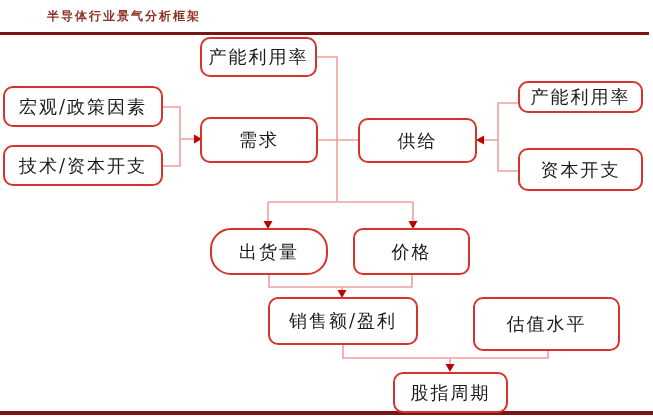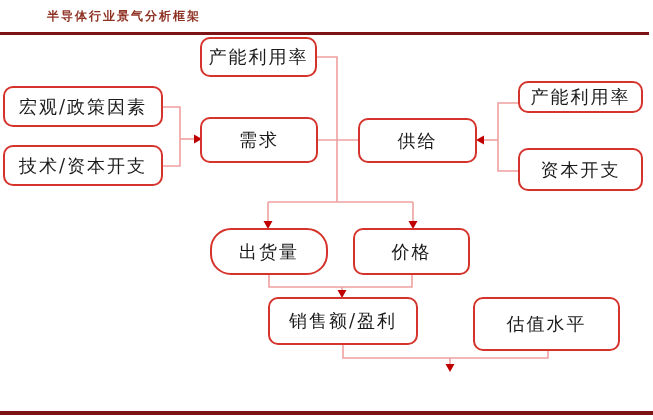--- a/index.html
+++ b/index.html
@@ -70,14 +70,15 @@
   <div class="node" style="left:3px;   top:86px;  width:160px; height:41px;">宏观/政策因素</div>
   <div class="node" style="left:3px;   top:145px; width:160px; height:41px;">技术/资本开支</div>
   <div class="node" style="left:200px; top:117px; width:118px; height:46px;">需求</div>
   <div class="node" style="left:358px; top:118px; width:119px; height:45px;">供给</div>
   <div class="node" style="left:518px; top:81px;  width:125px; height:32px;">产能利用率</div>
   <div class="node" style="left:518px; top:148px; width:125px; height:43px;">资本开支</div>
   <div class="node" style="left:210px; top:228px; width:118px; height:47px;border-radius:21px;">出货量</div>
   <div class="node" style="left:353px; top:228px; width:117px; height:47px;">价格</div>
   <div class="node" style="left:268px; top:297px; width:150px; height:48px;">销售额/盈利</div>
   <div class="node" style="left:473px; top:297px; width:147px; height:54px;">估值水平</div>
+  <div class="node" style="left:393px; top:372px; width:115px; height:41px;">股指周期</div>
 
 </div>
 
 </body></html>

